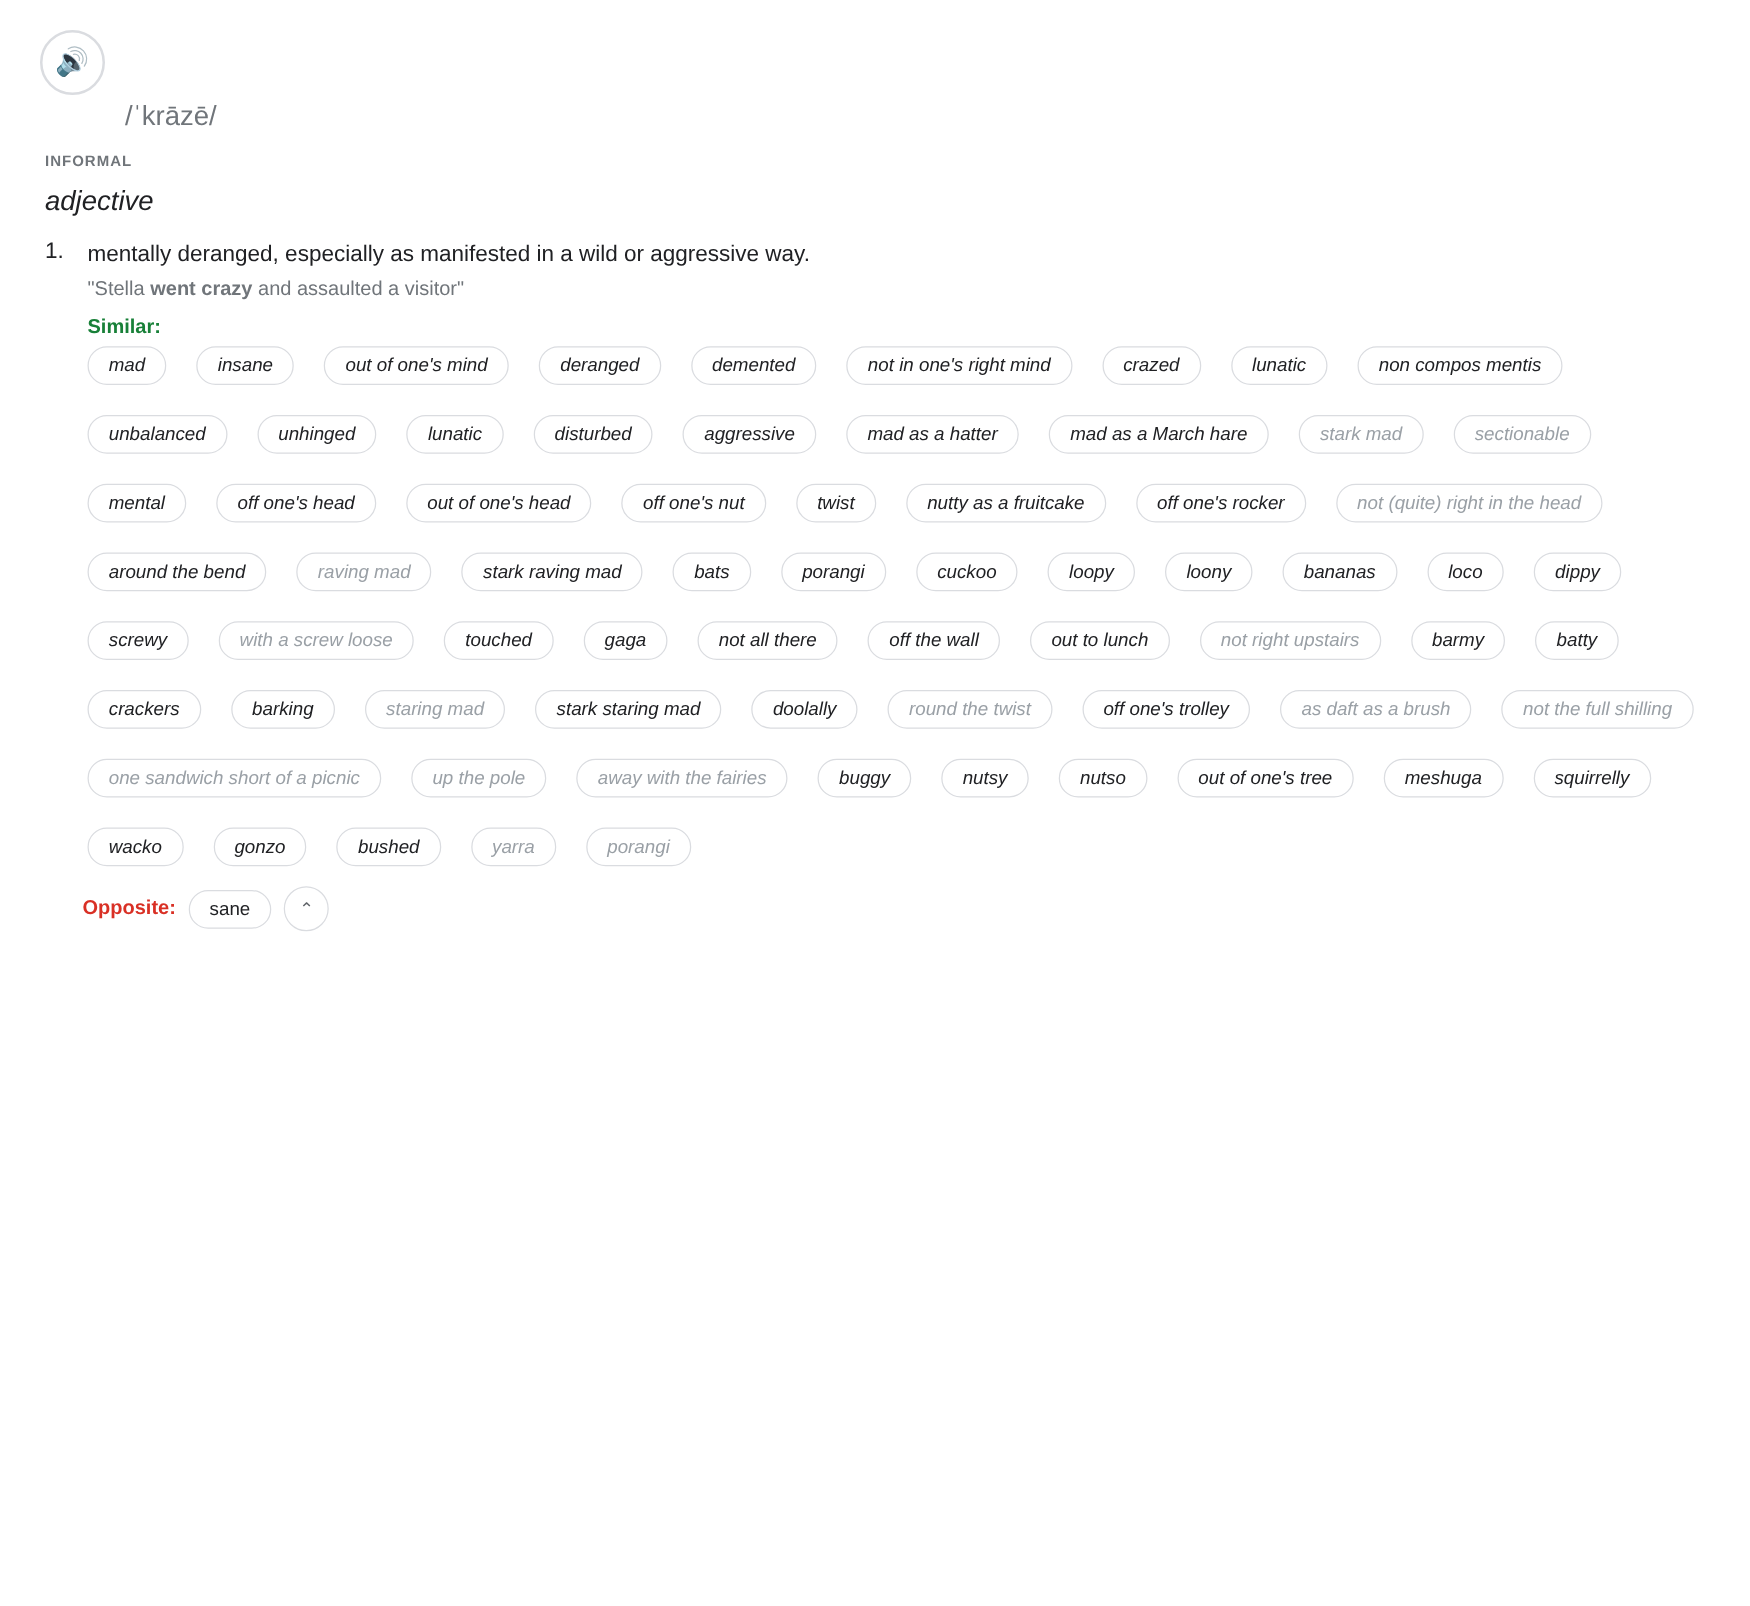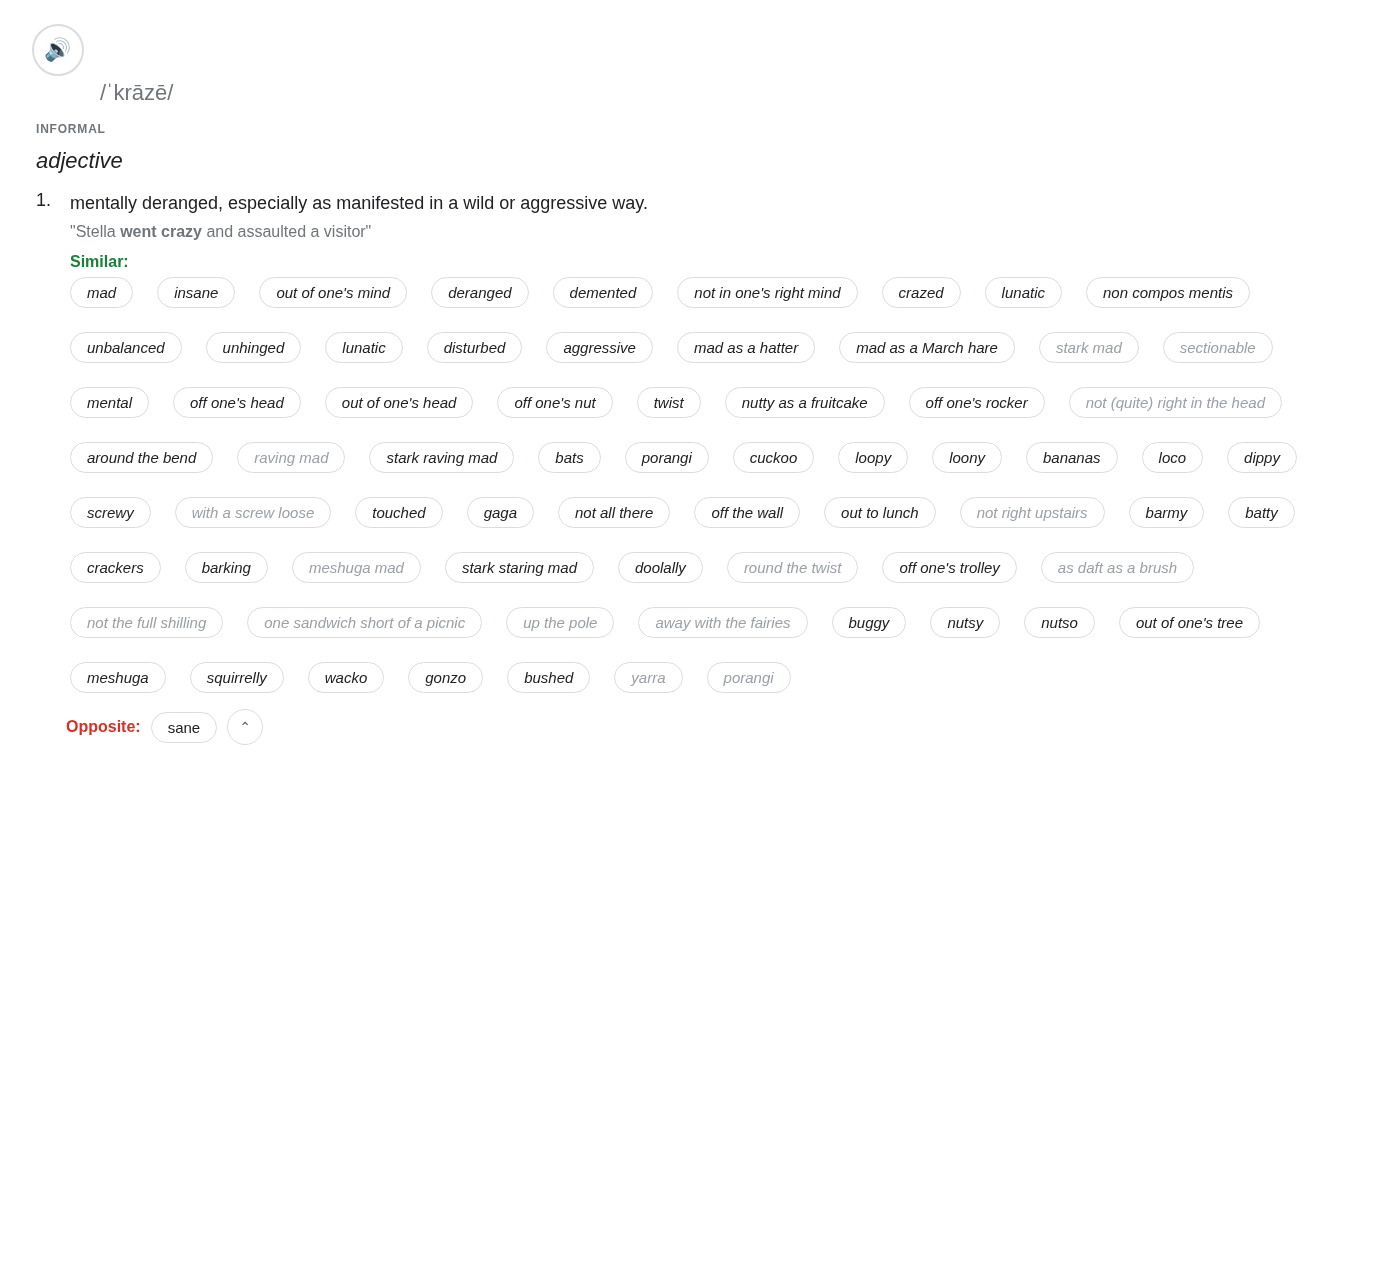--- a/index.html
+++ b/index.html
@@ -219,21 +219,21 @@
         <span class="tag">touched</span>
         <span class="tag">gaga</span>
         <span class="tag">not all there</span>
         <span class="tag">off the wall</span>
         <span class="tag">out to lunch</span>
         <span class="tag muted">not right upstairs</span>
         <span class="tag">barmy</span>
         <span class="tag">batty</span>
         <span class="tag">crackers</span>
         <span class="tag">barking</span>
-        <span class="tag muted">meshuga mad</span>
+        <span class="tag muted">staring mad</span>
         <span class="tag">stark staring mad</span>
         <span class="tag">doolally</span>
         <span class="tag muted">round the twist</span>
         <span class="tag">off one's trolley</span>
         <span class="tag muted">as daft as a brush</span>
         <span class="tag muted">not the full shilling</span>
         <span class="tag muted">one sandwich short of a picnic</span>
         <span class="tag muted">up the pole</span>
         <span class="tag muted">away with the fairies</span>
         <span class="tag">buggy</span>

